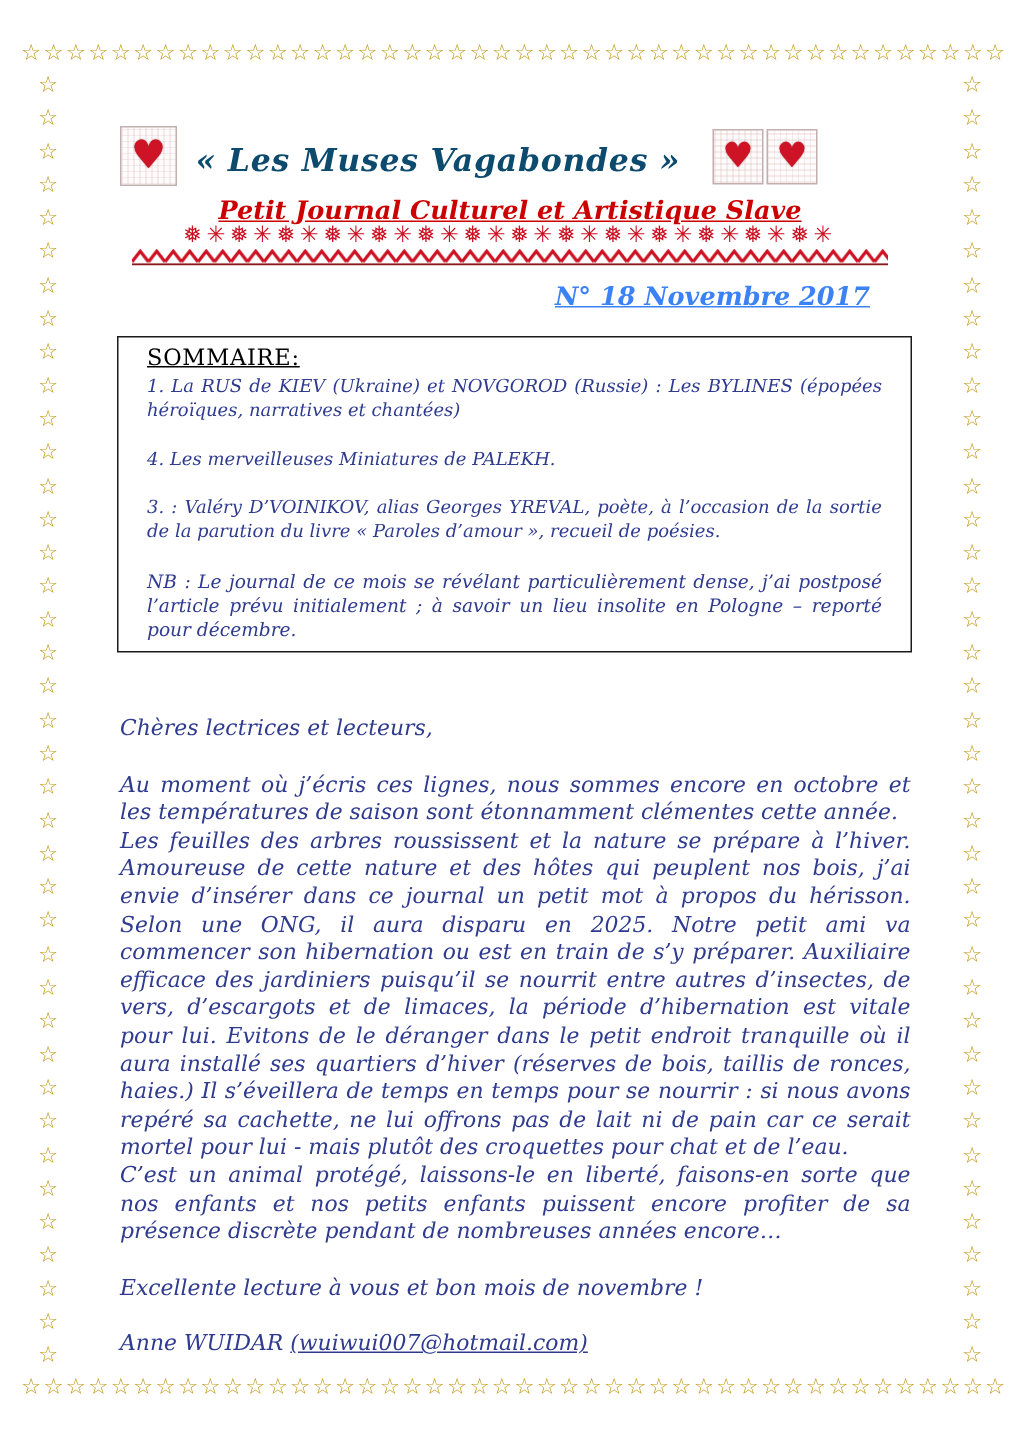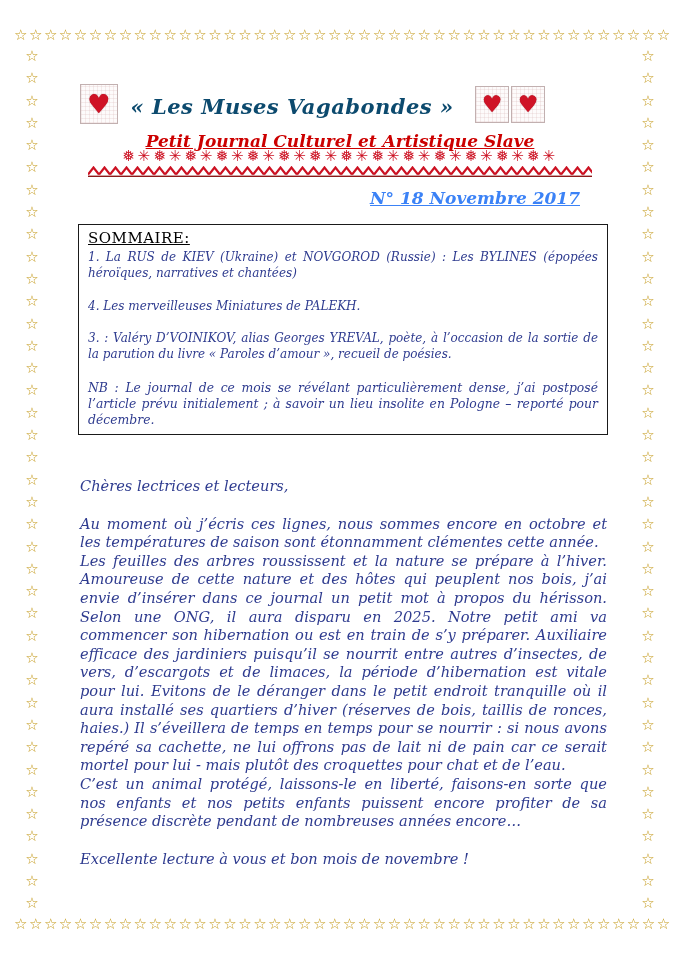--- a/index.html
+++ b/index.html
@@ -81,21 +81,21 @@
     color: #3b82f6;
     font-size: 17px; font-weight: bold; font-style: italic;
     text-decoration: underline;
   }
 
   
   .sommaire {
     position: absolute; left: 78px; top: 224px; width: 530px;
     box-sizing: border-box;
     border: 1px solid #1a1a1a;
-    padding: 4px 9px 5px;
+    padding: 4px 19px 5px;
     background: #ffffff;
   }
   .sommaire-heading {
     color: #000000;
     font-size: 15px;
     text-decoration: underline;
     letter-spacing: 0.5px;
     margin-bottom: 3px;
   }
   .sommaire-item {
@@ -253,15 +253,16 @@
     <p class="sommaire-item">3. : Valéry D’VOINIKOV, alias Georges YREVAL, poète, à l’occasion de la sortie de la parution du livre « Paroles d’amour », recueil de poésies.</p>
     <p class="sommaire-note">NB : Le journal de ce mois se révélant particulièrement dense, j’ai postposé l’article prévu initialement ; à savoir un lieu insolite en Pologne – reporté pour décembre.</p>
   </div>
 
   <div class="content">
     <p class="salutation">Chères lectrices et lecteurs,</p>
     <p class="para">Au moment où j’écris ces lignes, nous sommes encore en octobre et les températures de saison sont étonnamment clémentes cette année.</p>
     <p class="para">Les feuilles des arbres roussissent et la nature se prépare à l’hiver. Amoureuse de cette nature et des hôtes qui peuplent nos bois, j’ai envie d’insérer dans ce journal un petit mot à propos du hérisson. Selon une ONG, il aura disparu en 2025. Notre petit ami va commencer son hibernation ou est en train de s’y préparer. Auxiliaire efficace des jardiniers puisqu’il se nourrit entre autres d’insectes, de vers, d’escargots et de limaces, la période d’hibernation est vitale pour lui. Evitons de le déranger dans le petit endroit tranquille où il aura installé ses quartiers d’hiver (réserves de bois, taillis de ronces, haies.) Il s’éveillera de temps en temps pour se nourrir : si nous avons repéré sa cachette, ne lui offrons pas de lait ni de pain car ce serait mortel pour lui - mais plutôt des croquettes pour chat et de l’eau.</p>
     <p class="para">C’est un animal protégé, laissons-le en liberté, faisons-en sorte que nos enfants et nos petits enfants puissent encore profiter de sa présence discrète pendant de nombreuses années encore…</p>
     <p class="closing">Excellente lecture à vous et bon mois de novembre !</p>
+    <p class="signature"><span>Anne WUIDAR </span><a class="email-link" href="#">(wuiwui007@hotmail.com)</a></p>
   </div>
 
 </div>
 
 </body></html>

